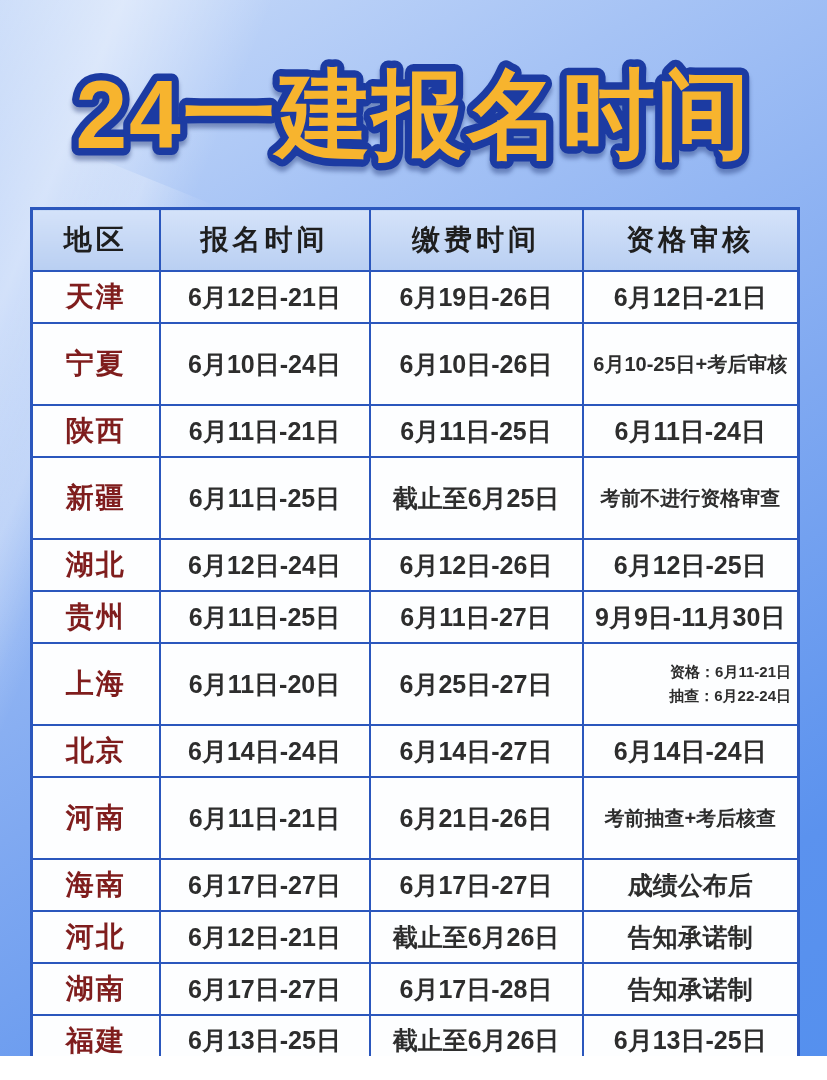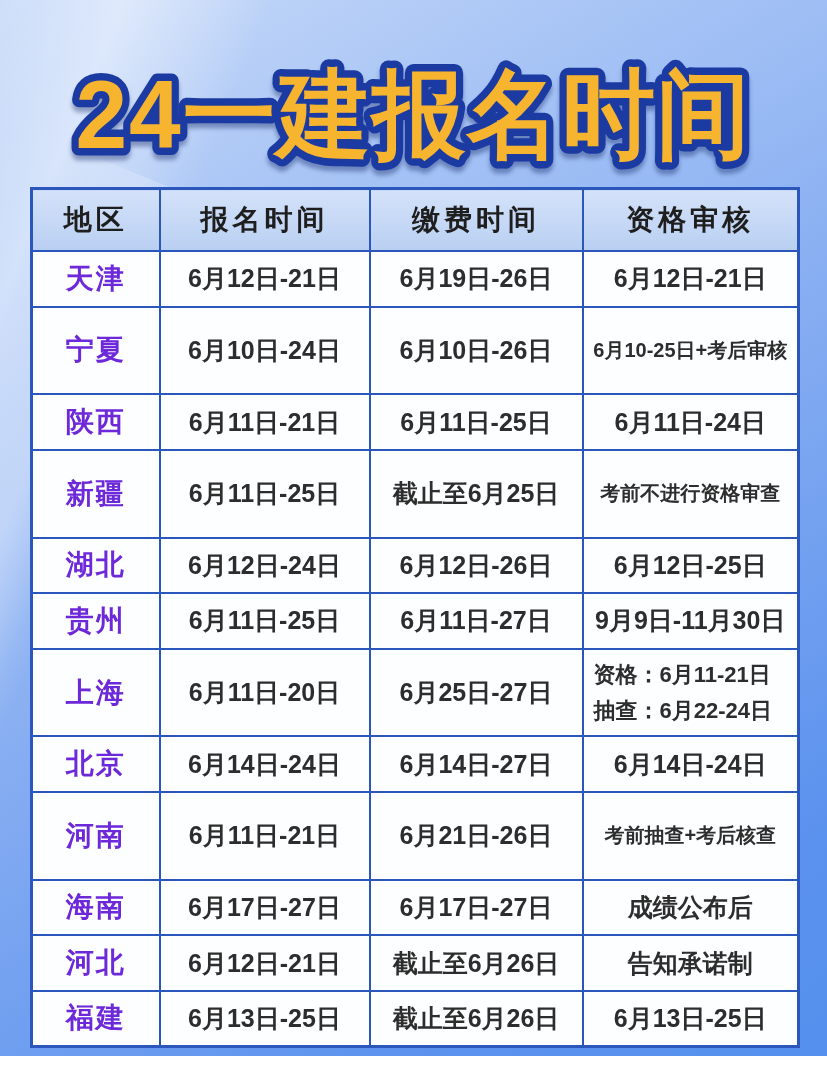--- a/index.html
+++ b/index.html
@@ -27,52 +27,52 @@
     font-weight:bold;
     font-size:97px;
     fill:#f7b42e;
     stroke:#1c3ba2;
     stroke-width:15px;
     paint-order:stroke;
     stroke-linejoin:round;
     letter-spacing:2px;
   }
   table.schedule{
-    position:absolute;left:30px;top:187px;
+    position:absolute;left:30px;top:207px;
     width:767px;height:861px;
     border-collapse:collapse;table-layout:fixed;
     background:#fdfeff;
     border:3px solid #2b57bd;
   }
   .schedule th,.schedule td{
     border:2px solid #2b57bd;
     text-align:center;vertical-align:middle;
     padding:0 4px;
     overflow:hidden;
   }
   .schedule thead th{
     background:linear-gradient(180deg,#d4e2f9,#b9cff2);
     font-size:28px;font-weight:bold;color:#1e1e1e;
     height:60px;letter-spacing:4px;
   }
   .schedule tbody th.region{
-    color:#6d28d9;font-size:28px;font-weight:bold;
+    color:#7f1d1d;font-size:28px;font-weight:bold;
     background:#fdfeff;letter-spacing:2px;
   }
   .schedule tbody td{
     color:#2d2d2d;font-size:25px;font-weight:bold;
     background:#fdfeff;
     margin-left:9px;
   }
   .schedule tr.single{height:52px;}
   .schedule tr.tall{height:82px;}
   .schedule td.review.wrap{font-size:20px;line-height:1.45;padding:0 6px;}
   .schedule td.review.left{
-    text-align:left;padding-left:10px;
-    white-space:pre-line;font-size:22px;line-height:1.6;
+    text-align:right;padding-left:26px;
+    white-space:pre-line;font-size:15px;line-height:1.6;
   }
 </style>
 </head>
 <body>
 
 <div class="poster">
   <div class="streak s1"></div>
   <div class="streak s2"></div>
 
   <svg class="title-svg" viewBox="0 0 827 165">
@@ -156,20 +156,26 @@
           <td>6月17日-27日</td>
           <td class="review">成绩公布后</td>
         </tr>
         <tr class="single">
           <th class="region">河北</th>
           <td>6月12日-21日</td>
           <td>截止至6月26日</td>
           <td class="review">告知承诺制</td>
         </tr>
         <tr class="single">
+          <th class="region">湖南</th>
+          <td>6月17日-27日</td>
+          <td>6月17日-28日</td>
+          <td class="review">告知承诺制</td>
+        </tr>
+        <tr class="single">
           <th class="region">福建</th>
           <td>6月13日-25日</td>
           <td>截止至6月26日</td>
           <td class="review">6月13日-25日</td>
         </tr>
       </tbody>
   </table>
 </div>
 
 </body></html>

